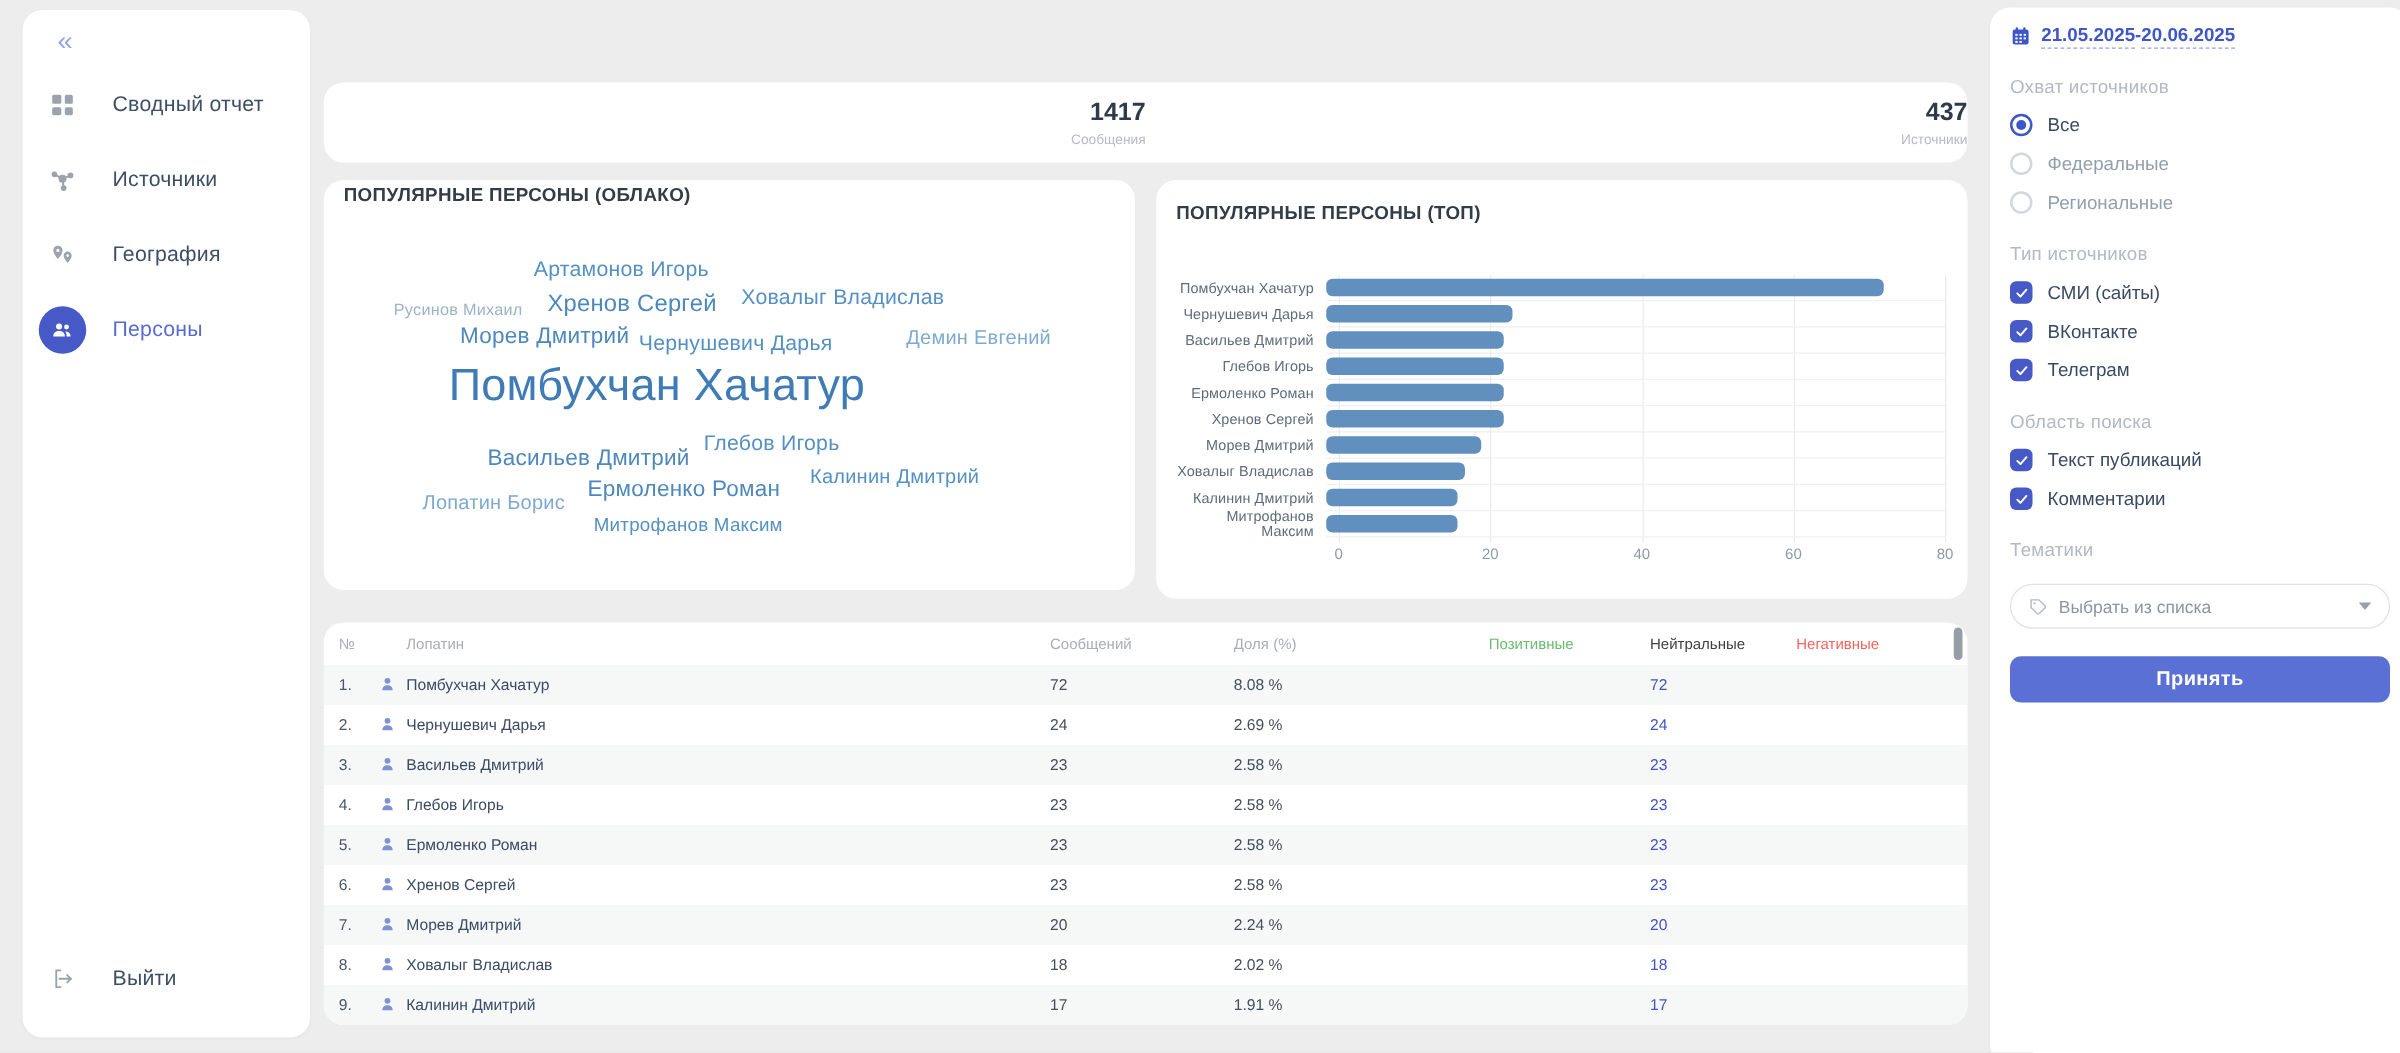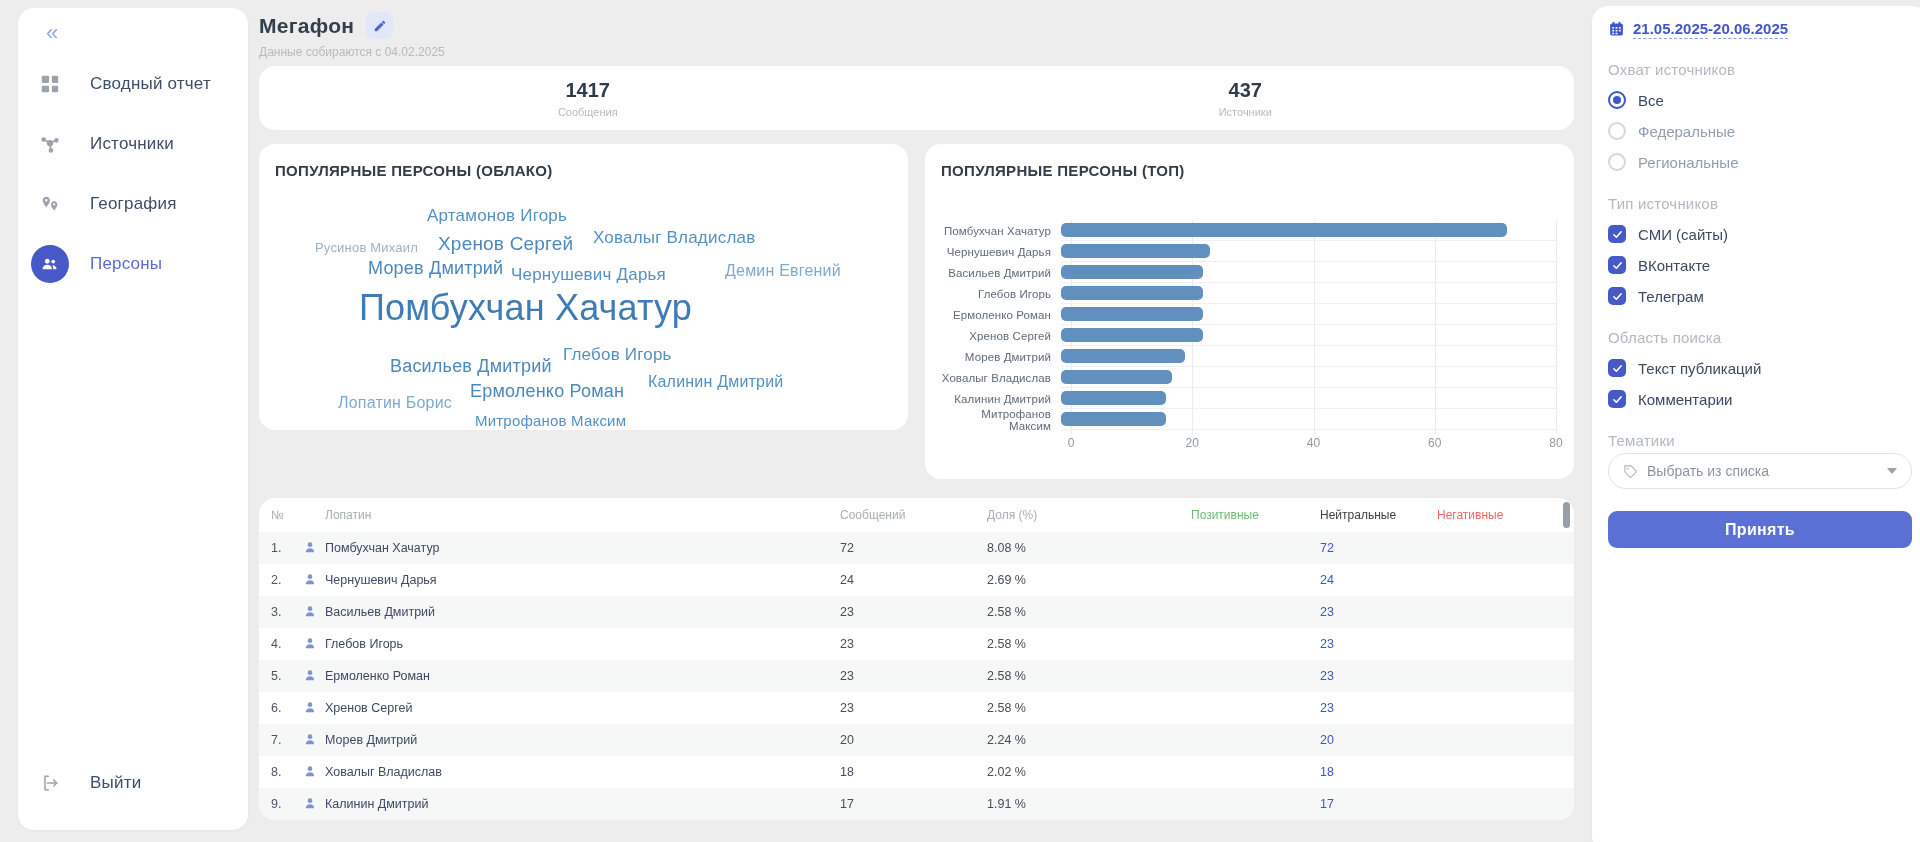--- a/index.html
+++ b/index.html
@@ -27,28 +27,28 @@
 
   
   .main { position:absolute; left:259px; top:0; width:1315px; height:842px; }
   .page-head { position:absolute; top:12px; left:0; }
   .page-title-row { display:flex; align-items:center; gap:12px; }
   .page-title { font-size:21px; font-weight:bold; color:#333f4e; letter-spacing:.3px; }
   .edit-btn { width:27px; height:27px; border-radius:8px; background:#e2e6f9; display:flex; align-items:center; justify-content:center; cursor:pointer; }
   .page-subtitle { margin-top:6px; font-size:12px; color:#b6bbc2; }
 
   .stats-card { position:absolute; top:66px; left:0; width:1315px; height:64px; display:flex; }
-  .stat { flex:1; display:flex; flex-direction:column; align-items:center; justify-content:center; gap:4px; }
+  .stat { flex:1; display:flex; flex-direction:column; align-items:flex-end; justify-content:center; gap:4px; }
   .stat-value { font-size:20px; font-weight:bold; color:#2f3b4a; }
   .stat-label { font-size:11px; color:#b6bbc2; }
 
   .panel-title { font-size:15px; font-weight:bold; color:#333c47; letter-spacing:.3px; }
 
   
-  .cloud-card { position:absolute; top:144px; left:0; width:649px; height:286px; padding:18px 16px; }
+  .cloud-card { position:absolute; top:144px; left:0; width:649px; height:328px; padding:4px 16px; }
   .cloud-area { position:absolute; left:16px; top:40px; width:617px; height:280px; }
   .cw { position:absolute; white-space:nowrap; font-weight:normal; letter-spacing:.2px; }
   .w0  { left:152px; top:22px;  font-size:17px; color:#5590c2; }
   .w1  { left:40px;  top:56px;  font-size:13px; color:#9db3c7; font-weight:normal; }
   .w2  { left:163px; top:49px;  font-size:19px; color:#4d88bd; }
   .w3  { left:318px; top:44px;  font-size:17px; color:#5590c2; }
   .w4  { left:93px;  top:74px;  font-size:18px; color:#4d88bd; }
   .w5  { left:236px; top:81px;  font-size:17px; color:#5590c2; }
   .w6  { left:450px; top:78px;  font-size:16px; color:#7fa9cf; }
   .w7  { left:84px;  top:103px; font-size:36px; color:#3f7cb5; }
@@ -93,21 +93,21 @@
   .date-text { font-size:15px; font-weight:bold; color:#3f56c8; }
   .date-text span { border-bottom:1.5px dashed #8ea0e2; padding-bottom:1px; }
   .sec-label { font-size:15px; color:#b3b8c2; letter-spacing:.2px; }
   .opt-row { display:flex; align-items:center; gap:12px; cursor:pointer; }
   .opt-label { font-size:15px; color:#3a4a63; }
   .opt-label.muted { color:#939eac; }
   .radio { width:18px; height:18px; border-radius:50%; border:2px solid #d4d7dc; background:#fff; position:relative; flex:0 0 18px; }
   .radio.on { border-color:#3d57c8; }
   .radio.on::after { content:""; position:absolute; left:3px; top:3px; width:8px; height:8px; border-radius:50%; background:#3d57c8; }
   .checkbox { width:18px; height:18px; border-radius:5px; background:#4659c7; display:flex; align-items:center; justify-content:center; flex:0 0 18px; }
-  .dropdown { margin-top:4px; height:36px; border:1px solid #dfe2e6; border-radius:18px; display:flex; align-items:center; padding:0 14px; gap:9px; cursor:pointer; }
+  .dropdown { margin-top:18px; height:36px; border:1px solid #dfe2e6; border-radius:18px; display:flex; align-items:center; padding:0 14px; gap:9px; cursor:pointer; }
   .dd-text { flex:1; font-size:14px; color:#8b94a1; }
   .dd-caret { width:0; height:0; border-left:5px solid transparent; border-right:5px solid transparent; border-top:6px solid #9aa1ab; }
   .apply-btn { margin-top:22px; width:100%; height:37px; border:none; border-radius:9px; background:#5b70d4; color:#fff; font-size:16px; font-weight:bold; font-family:"Liberation Sans",sans-serif; letter-spacing:.3px; cursor:pointer; } .mt24{margin-top:24px;}
   .gap-rows > .opt-row { margin-top:13px; }
 </style>
 </head>
 <body>
 
 <div class="screen">
 
@@ -180,31 +180,20 @@
             <line x1="9" y1="12" x2="20" y2="12"></line>
             <path d="M16.5 8.5 20 12l-3.5 3.5"></path>
           </svg>
       </span>
       <span class="nav-label">Выйти</span>
     </div>
   </div>
 
   <div class="main">
 
-    <div class="page-head">
-      <div class="page-title-row">
-        <span class="page-title">Мегафон</span>
-        <span class="edit-btn">
-          <svg width="14" height="14" viewBox="0 0 24 24" fill="#5266cc">
-              <path d="M3 17.2V21h3.8L17.9 9.9l-3.8-3.8L3 17.2zM20.7 7.1a1 1 0 0 0 0-1.4l-2.4-2.4a1 1 0 0 0-1.4 0l-1.8 1.8 3.8 3.8 1.8-1.8z"></path>
-            </svg>
-        </span>
-      </div>
-      <div class="page-subtitle">Данные собираются с 04.02.2025</div>
-    </div>
 
     <div class="stats-card card">
       <div class="stat">
         <div class="stat-value">1417</div>
         <div class="stat-label">Сообщения</div>
       </div>
       <div class="stat">
         <div class="stat-value">437</div>
         <div class="stat-label">Источники</div>
       </div>

